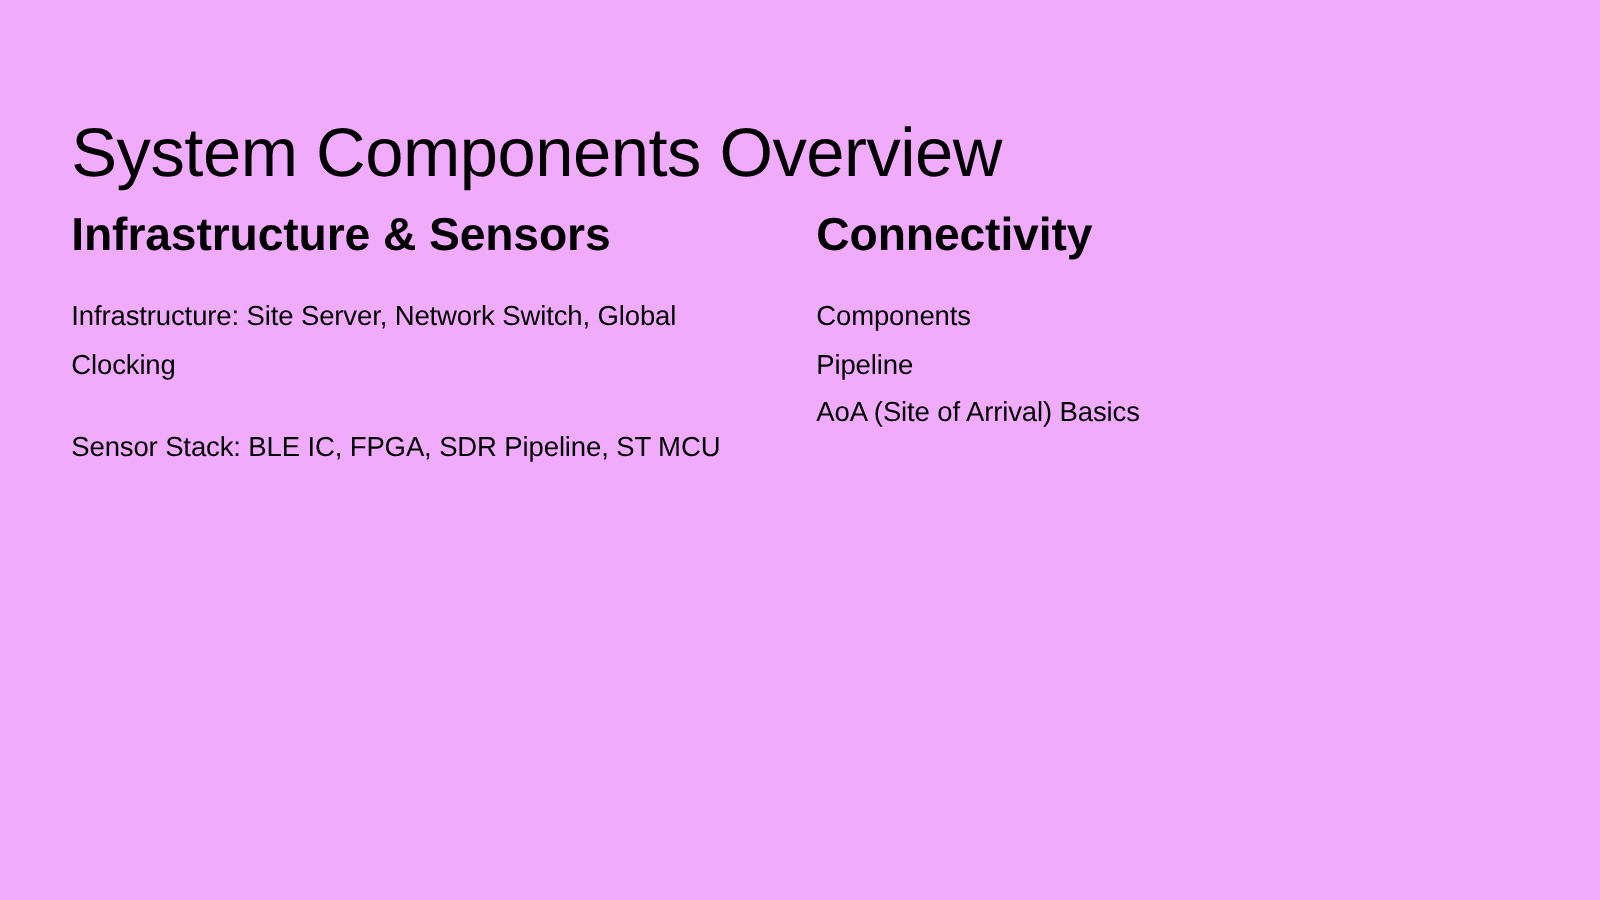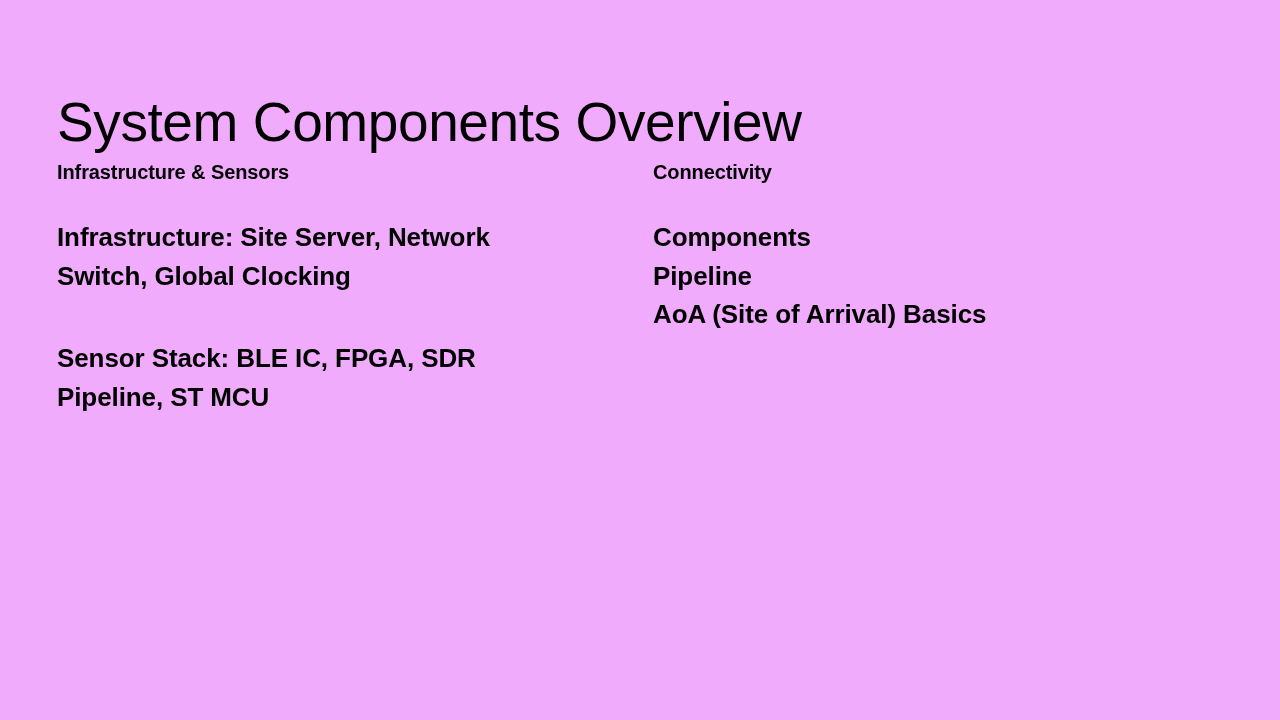--- a/index.html
+++ b/index.html
@@ -50,40 +50,40 @@
     width: 596px;
     flex: 0 0 596px;
   }
 
   .column-right {
     width: 560px;
     flex: 0 0 560px;
   }
 
   .column-heading {
-    font-size: 20px;
+    font-size: 37px;
     font-weight: 700;
     line-height: 40px;
     letter-spacing: -0.1px;
     color: #000000;
-    margin: 0 0 26px 0;
+    margin: 16px 0 26px 0;
   }
 
   .body-block {
-    font-size: 26px;
-    font-weight: 700;
+    font-size: 22px;
+    font-weight: 400;
     line-height: 38.5px;
     letter-spacing: -0.1px;
     color: #000000;
     margin: 0;
     max-width: 520px;
   }
 
   .column-left .body-block + .body-block {
-    margin-top: 44px;
+    margin-top: 28px;
   }
 
   .column-right .body-block {
     max-width: 540px;
     white-space: nowrap;
   }
 
   .body-line {
     display: block;
   }

